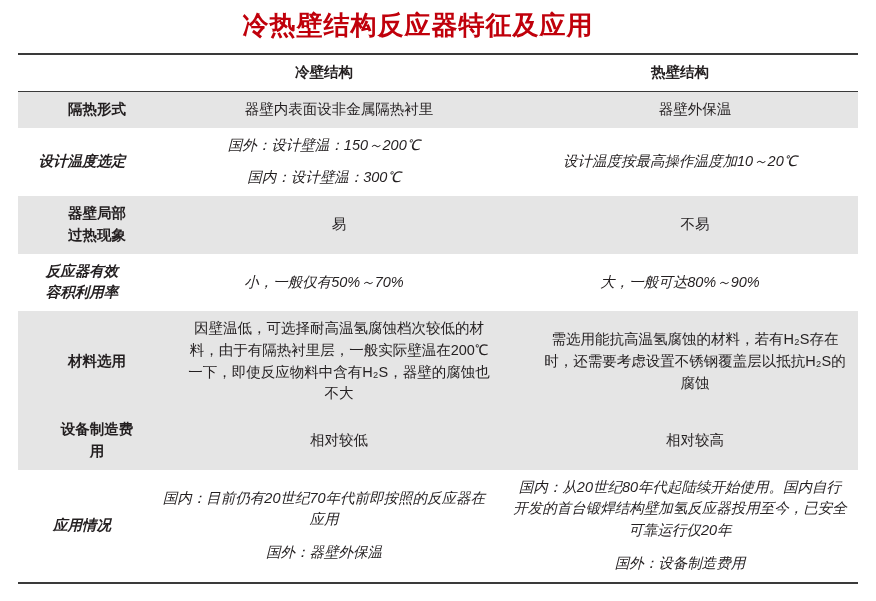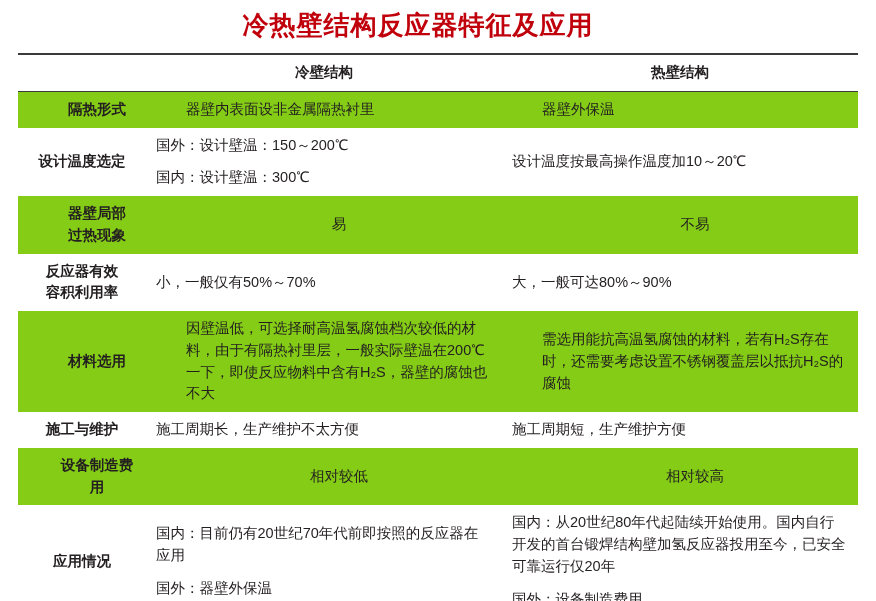--- a/index.html
+++ b/index.html
@@ -53,30 +53,30 @@
   thead th {
     font-size: 15.5px;
     font-weight: bold;
     text-align: center;
     padding: 9px 10px;
     border-bottom: 1.5px solid #3a3a3a;
     background: #ffffff;
   }
   thead th.corner { background: #ffffff; }
 
-  tbody tr.shade td { background: #84cc16; padding-left: 40px; }
-  tbody tr.plain td { background: #ffffff; }
+  tbody tr.shade td { background: #e5e5e5; padding-left: 40px; }
+  tbody tr.plain td { background: #ffffff; font-style: italic; }
 
   td.rowlabel {
     text-align: center;
     font-weight: bold;
     font-size: 14.5px;
     line-height: 1.45;
   }
-  td.cell { text-align: left; }
+  td.cell { text-align: center; }
   td.cell.center { text-align: center; }
   td.cell p {
     margin: 0;
   }
   td.cell p + p { margin-top: 11px; }
 </style>
 </head>
 <body>
 
 <div class="page">
@@ -136,29 +136,20 @@
         </tr>
         <tr class="shade">
           <td class="rowlabel">材料选用</td>
           <td class="cell">
             <p>因壁温低，可选择耐高温氢腐蚀档次较低的材料，由于有隔热衬里层，一般实际壁温在200℃一下，即使反应物料中含有H₂S，器壁的腐蚀也不大</p>
           </td>
           <td class="cell">
             <p>需选用能抗高温氢腐蚀的材料，若有H₂S存在时，还需要考虑设置不锈钢覆盖层以抵抗H₂S的腐蚀</p>
           </td>
         </tr>
-        <tr class="plain">
-          <td class="rowlabel">施工与维护</td>
-          <td class="cell">
-            <p>施工周期长，生产维护不太方便</p>
-          </td>
-          <td class="cell">
-            <p>施工周期短，生产维护方便</p>
-          </td>
-        </tr>
         <tr class="shade">
           <td class="rowlabel">设备制造费用</td>
           <td class="cell center">
             <p>相对较低</p>
           </td>
           <td class="cell center">
             <p>相对较高</p>
           </td>
         </tr>
         <tr class="plain">

